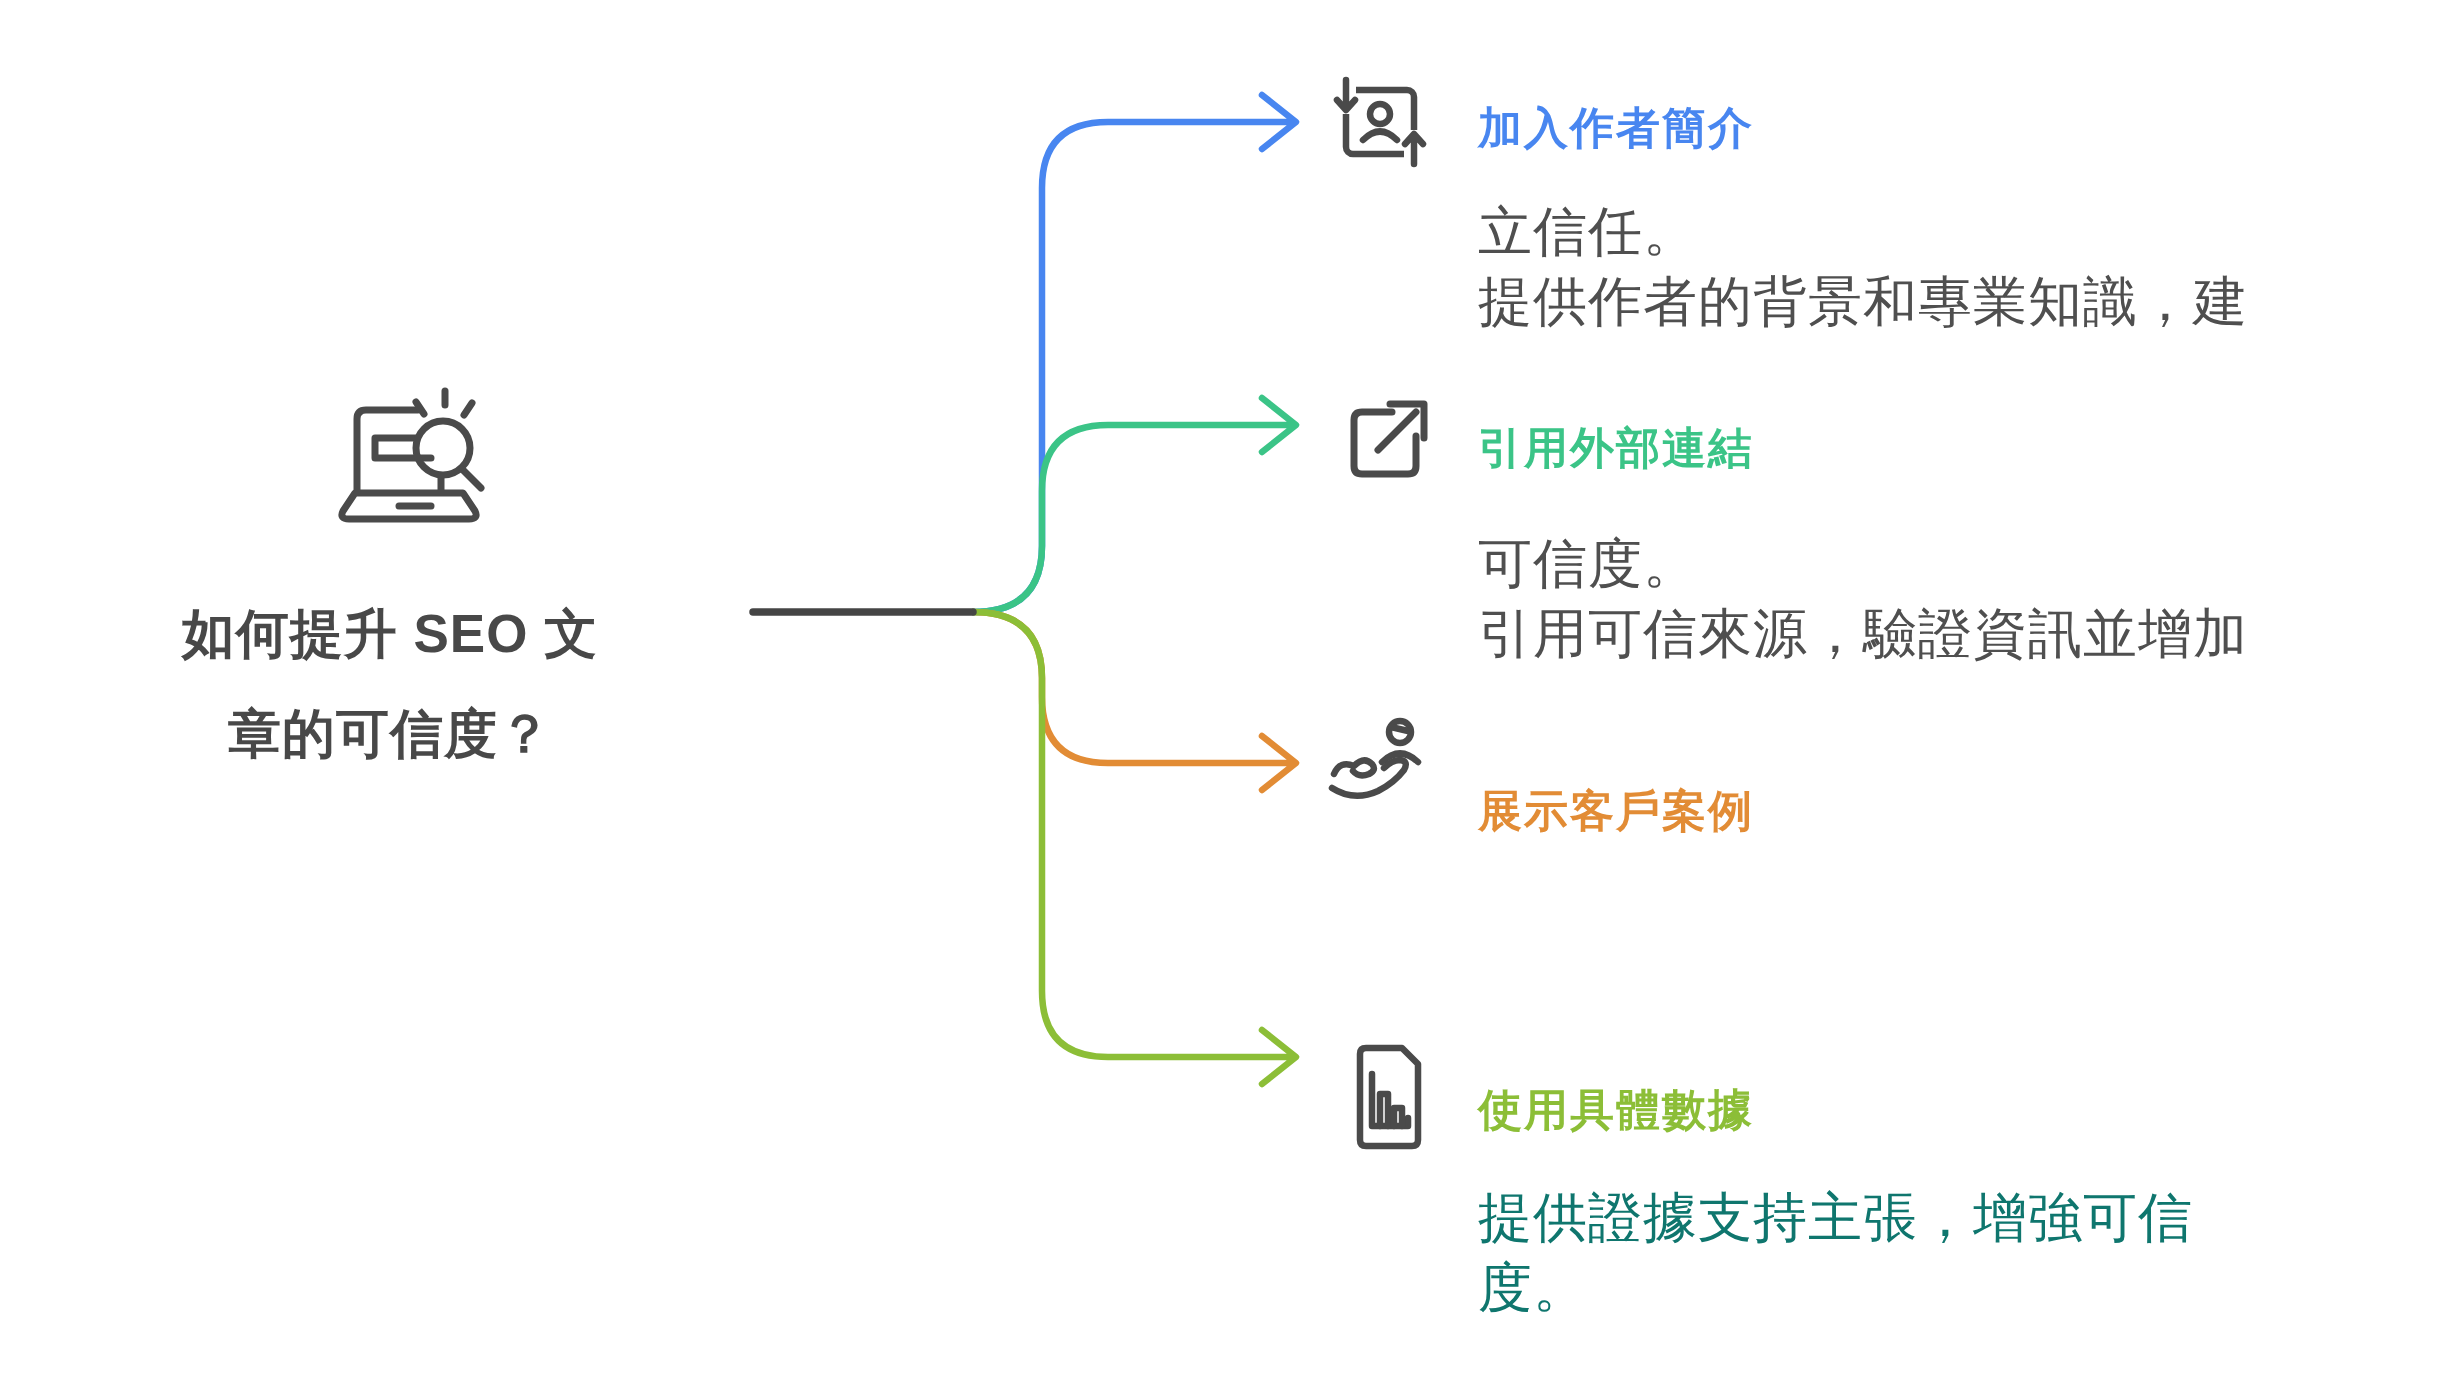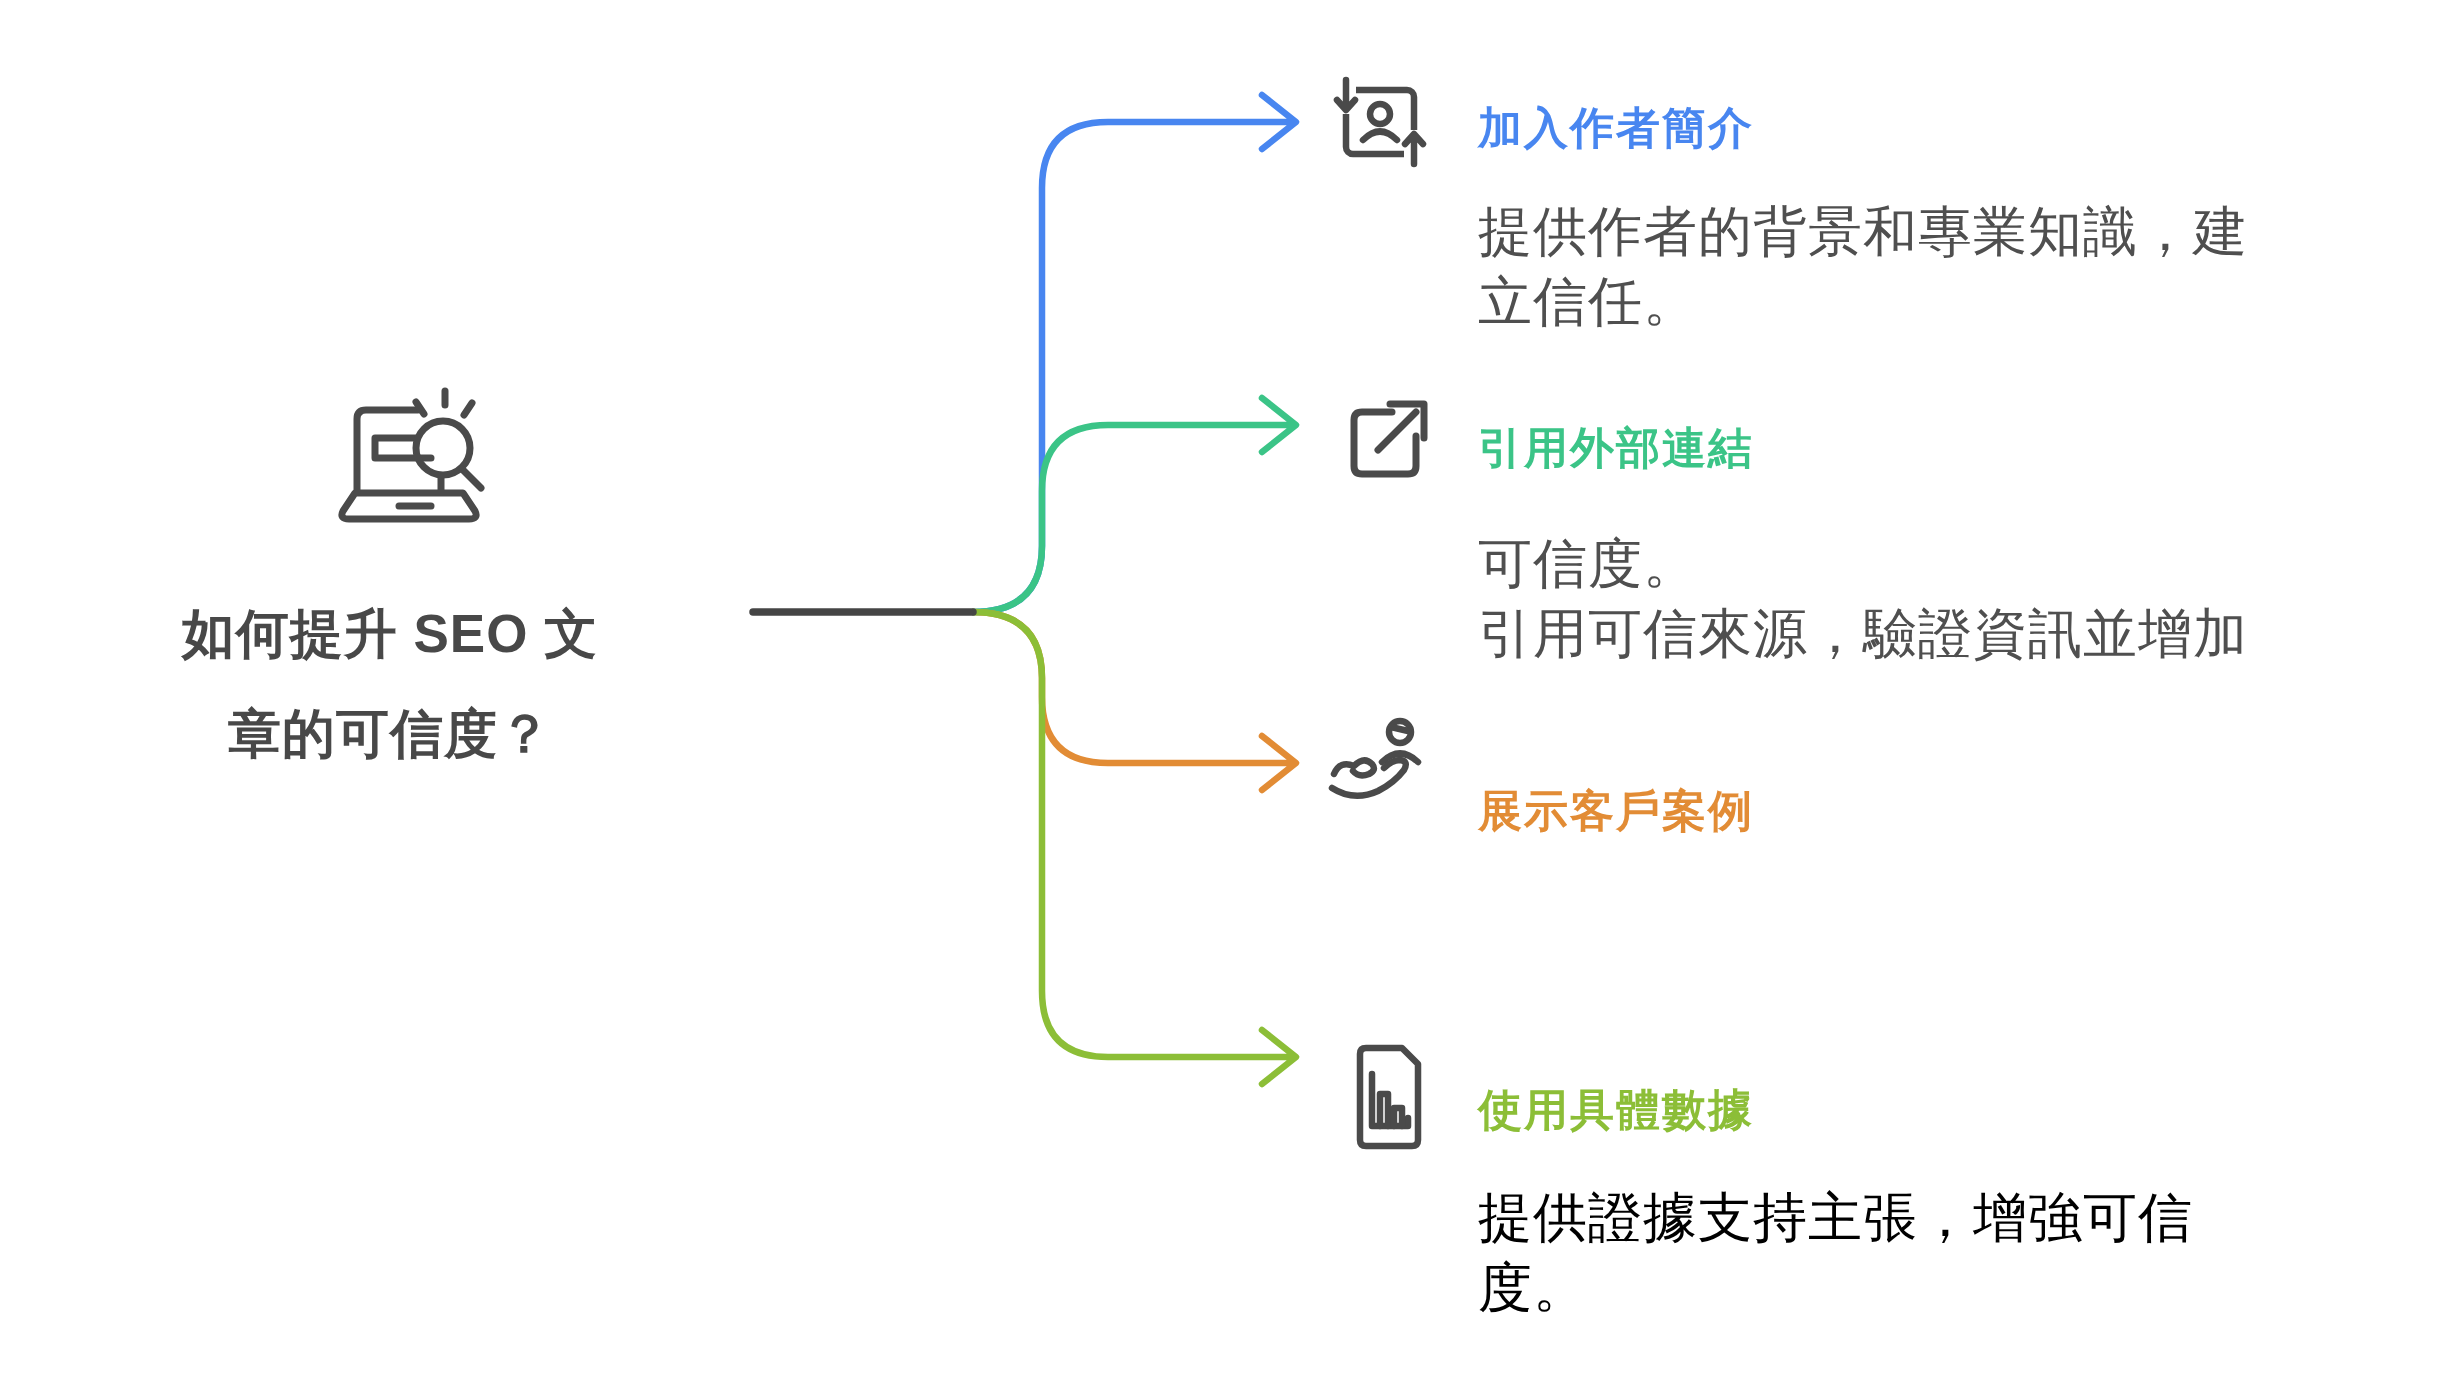--- a/index.html
+++ b/index.html
@@ -86,22 +86,22 @@
         <path d="M82,94 V56" stroke="#ffffff" stroke-width="20" stroke-linecap="butt"></path>
         <path d="M14,6 V34 M5,26 L14,36 L23,26"></path>
         <path d="M82,90 V62 M73,70 L82,60 L91,70"></path>
         <circle cx="48" cy="40" r="10"></circle>
         <path d="M31,66 Q48,49 65,66"></path>
       </g>
     </svg>
   </div>
   <div class="branch-title t1" style="color: rgb(72, 134, 240);">加入作者簡介</div>
   <div class="branch-desc d1" style="color: rgb(79, 79, 79);">
+    <span>立信任。</span>
     <span>提供作者的背景和專業知識，建</span>
-    <span>立信任。</span>
   </div>
 
   <div class="branch-icon" style="left:1332px;top:386px;width:104px;height:104px;">
     <svg width="104" height="104" viewBox="0 0 104 104">
       <g fill="none" stroke="#4a4a4a" stroke-width="7" stroke-linecap="round" stroke-linejoin="round">
         <path d="M60,26 H30 Q22,26 22,34 V80 Q22,88 30,88 H76 Q84,88 84,80 V50"></path>
         <path d="M46,64 L84,26"></path>
         <path d="M58,18 H92 V52"></path>
       </g>
     </svg>
@@ -133,18 +133,18 @@
     <svg width="96" height="116" viewBox="0 0 96 116">
       <g fill="none" stroke="#4a4a4a" stroke-width="6.5" stroke-linecap="round" stroke-linejoin="round">
         <path d="M62,8 H26 Q20,8 20,14 V100 Q20,106 26,106 H72 Q78,106 78,100 V24 Z"></path>
         <path d="M32,34 V86 H68 V78"></path>
         <path d="M40,86 V54 H48 V86"></path>
         <path d="M54,86 V68 H62 V86"></path>
       </g>
     </svg>
   </div>
   <div class="branch-title t4" style="color: rgb(140, 190, 55);">使用具體數據</div>
-  <div class="branch-desc d4" style="color: #000000;">
+  <div class="branch-desc d4" style="color: #0f766e;">
     <span>提供證據支持主張，增強可信</span>
     <span>度。</span>
   </div>
 
 </div>
 
 </body></html>

